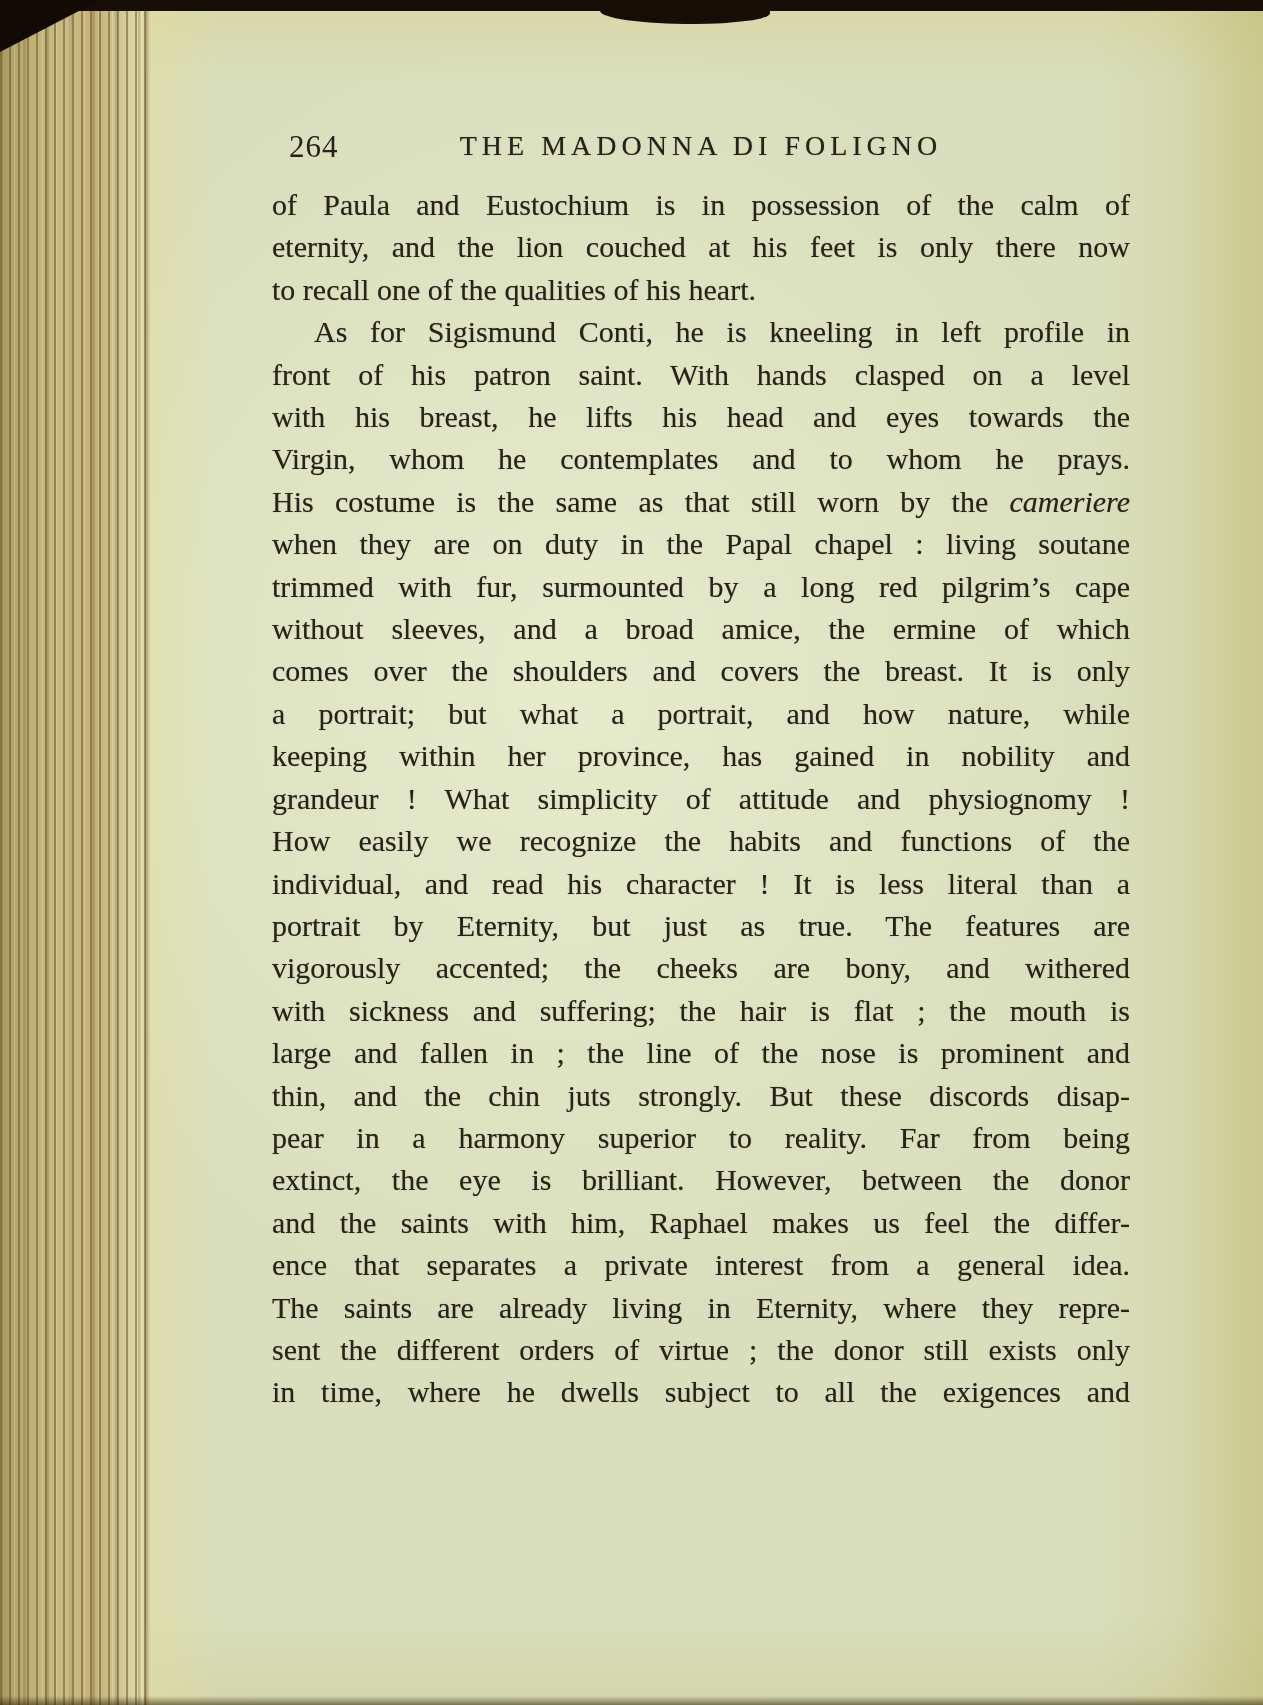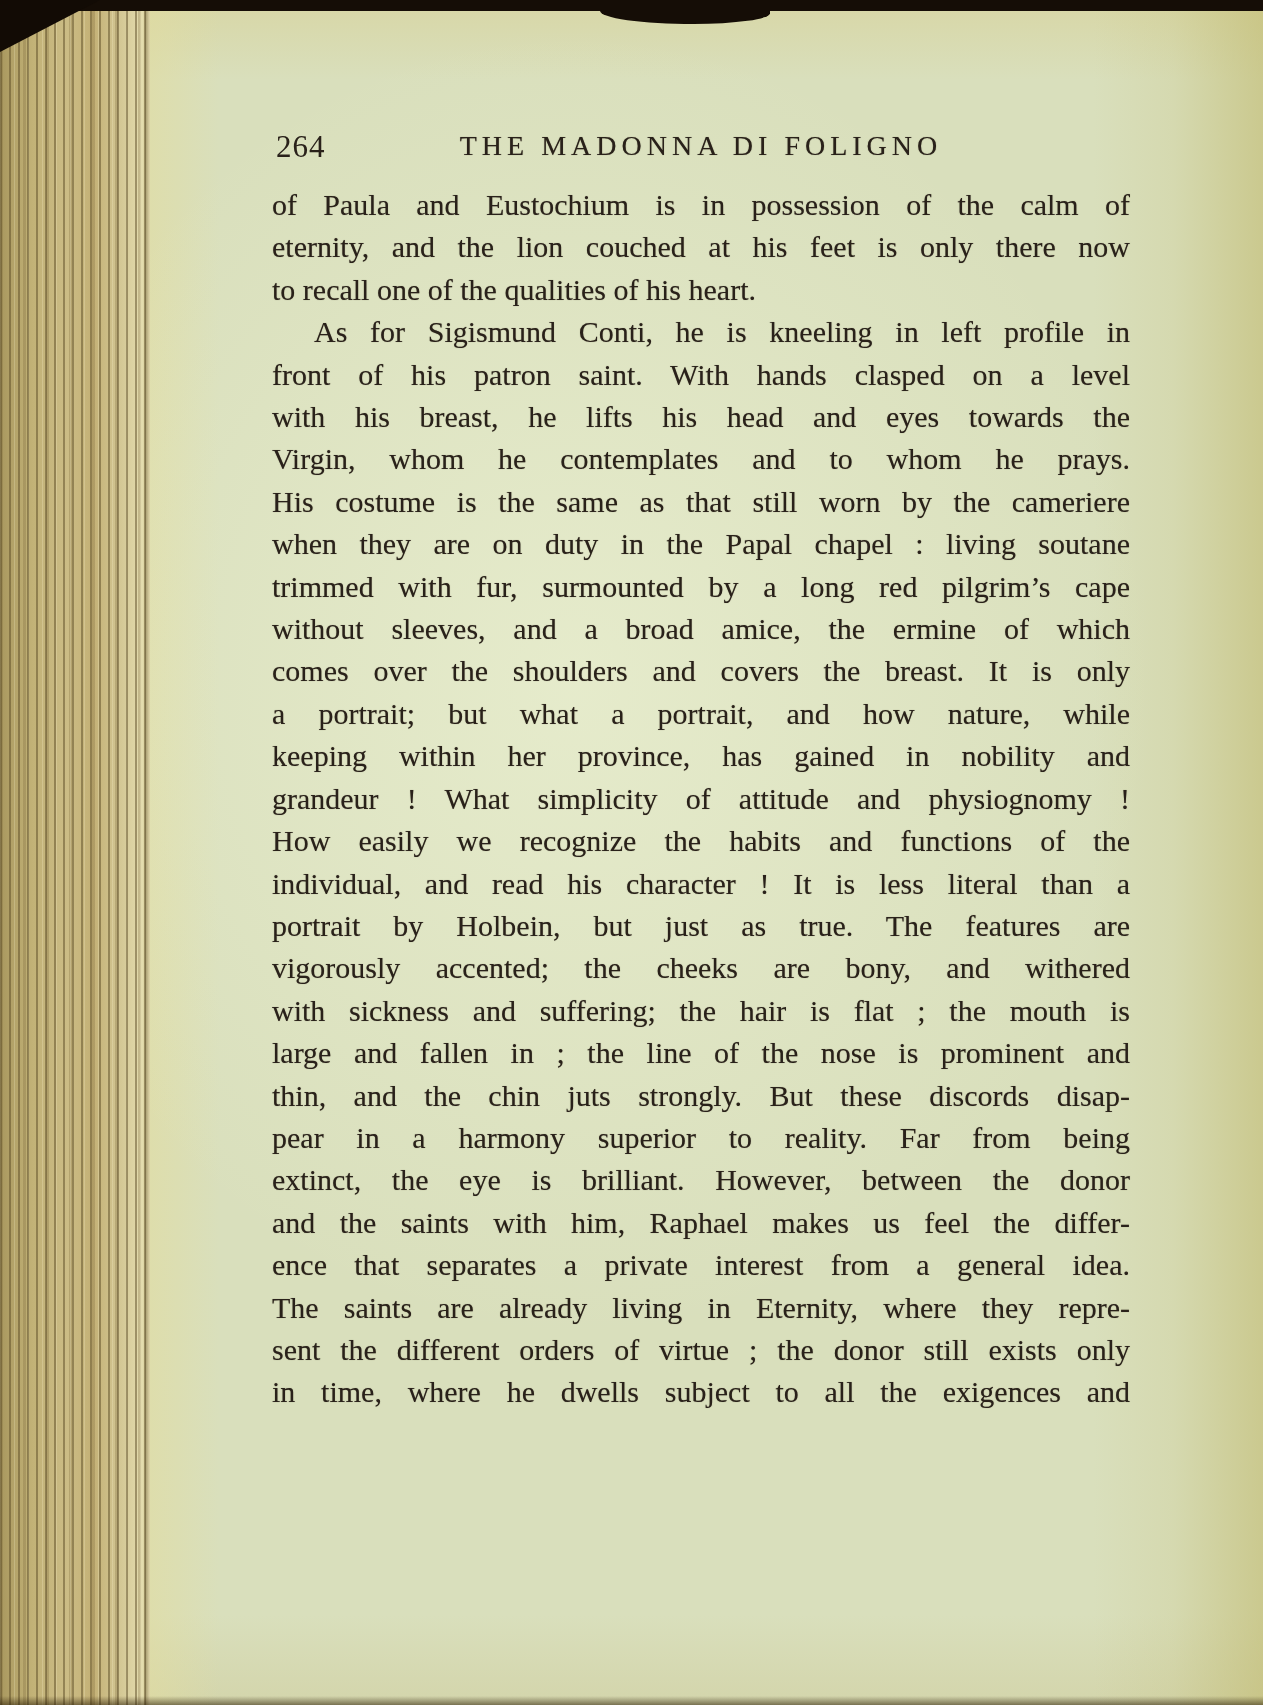--- a/index.html
+++ b/index.html
@@ -58,40 +58,40 @@
     background: linear-gradient(0deg, rgba(45,32,8,0.55), rgba(45,32,8,0));
   }
 
   
   .content { position: absolute; inset: 0; z-index: 3; color: #29211a; }
 
   .running-head {
     position: absolute; left: 272px; top: 126px; width: 858px; height: 44px;
   }
   .page-number {
-    position: absolute; left: 4px; top: 3px;
+    position: absolute; left: 17px; top: 3px;
     font-size: 31px; letter-spacing: 1px;
   }
   .running-title {
     position: absolute; left: 0; right: 0; top: 4px; text-align: center;
     font-size: 28px; font-weight: normal; letter-spacing: 5px;
     text-shadow: 0 0 1px rgba(40,30,10,0.45);
   }
 
   .text-block {
     position: absolute; left: 272px; top: 184px; width: 858px;
     font-size: 30px; line-height: 42.4px;
     text-shadow: 0 0 1px rgba(40,30,10,0.40);
   }
   .paragraph { margin: 0; }
   .paragraph + .paragraph { }
   .line { text-align: justify; text-align-last: justify; white-space: normal; }
   .line.no-just { text-align-last: left; }
   .line.indent { padding-left: 42px; }
-  .line .it { }
+  .line .it { font-style: italic; }
 </style>
 </head>
 <body>
 
 <div class="page-edges"></div>
 
 <div class="page">
   <div class="shading"></div>
 </div>
 
@@ -119,21 +119,21 @@
         <div class="line"><span>His costume is the same as that still worn by the </span><span class="it">cameriere</span></div>
         <div class="line"><span>when they are on duty in the Papal chapel : living soutane</span></div>
         <div class="line"><span>trimmed with fur, surmounted by a long red pilgrim’s cape</span></div>
         <div class="line"><span>without sleeves, and a broad amice, the ermine of which</span></div>
         <div class="line"><span>comes over the shoulders and covers the breast.  It is only</span></div>
         <div class="line"><span>a portrait; but what a portrait, and how nature, while</span></div>
         <div class="line"><span>keeping within her province, has gained in nobility and</span></div>
         <div class="line"><span>grandeur !  What simplicity of attitude and physiognomy !</span></div>
         <div class="line"><span>How easily we recognize the habits and functions of the</span></div>
         <div class="line"><span>individual, and read his character !  It is less literal than a</span></div>
-        <div class="line"><span>portrait by Holbein, but just as true.  The features are</span></div>
+        <div class="line"><span>portrait by Eternity, but just as true.  The features are</span></div>
         <div class="line"><span>vigorously accented; the cheeks are bony, and withered</span></div>
         <div class="line"><span>with sickness and suffering; the hair is flat ; the mouth is</span></div>
         <div class="line"><span>large and fallen in ; the line of the nose is prominent and</span></div>
         <div class="line"><span>thin, and the chin juts strongly.  But these discords disap-</span></div>
         <div class="line"><span>pear in a harmony superior to reality.  Far from being</span></div>
         <div class="line"><span>extinct, the eye is brilliant.  However, between the donor</span></div>
         <div class="line"><span>and the saints with him, Raphael makes us feel the differ-</span></div>
         <div class="line"><span>ence that separates a private interest from a general idea.</span></div>
         <div class="line"><span>The saints are already living in Eternity, where they repre-</span></div>
         <div class="line"><span>sent the different orders of virtue ; the donor still exists only</span></div>

